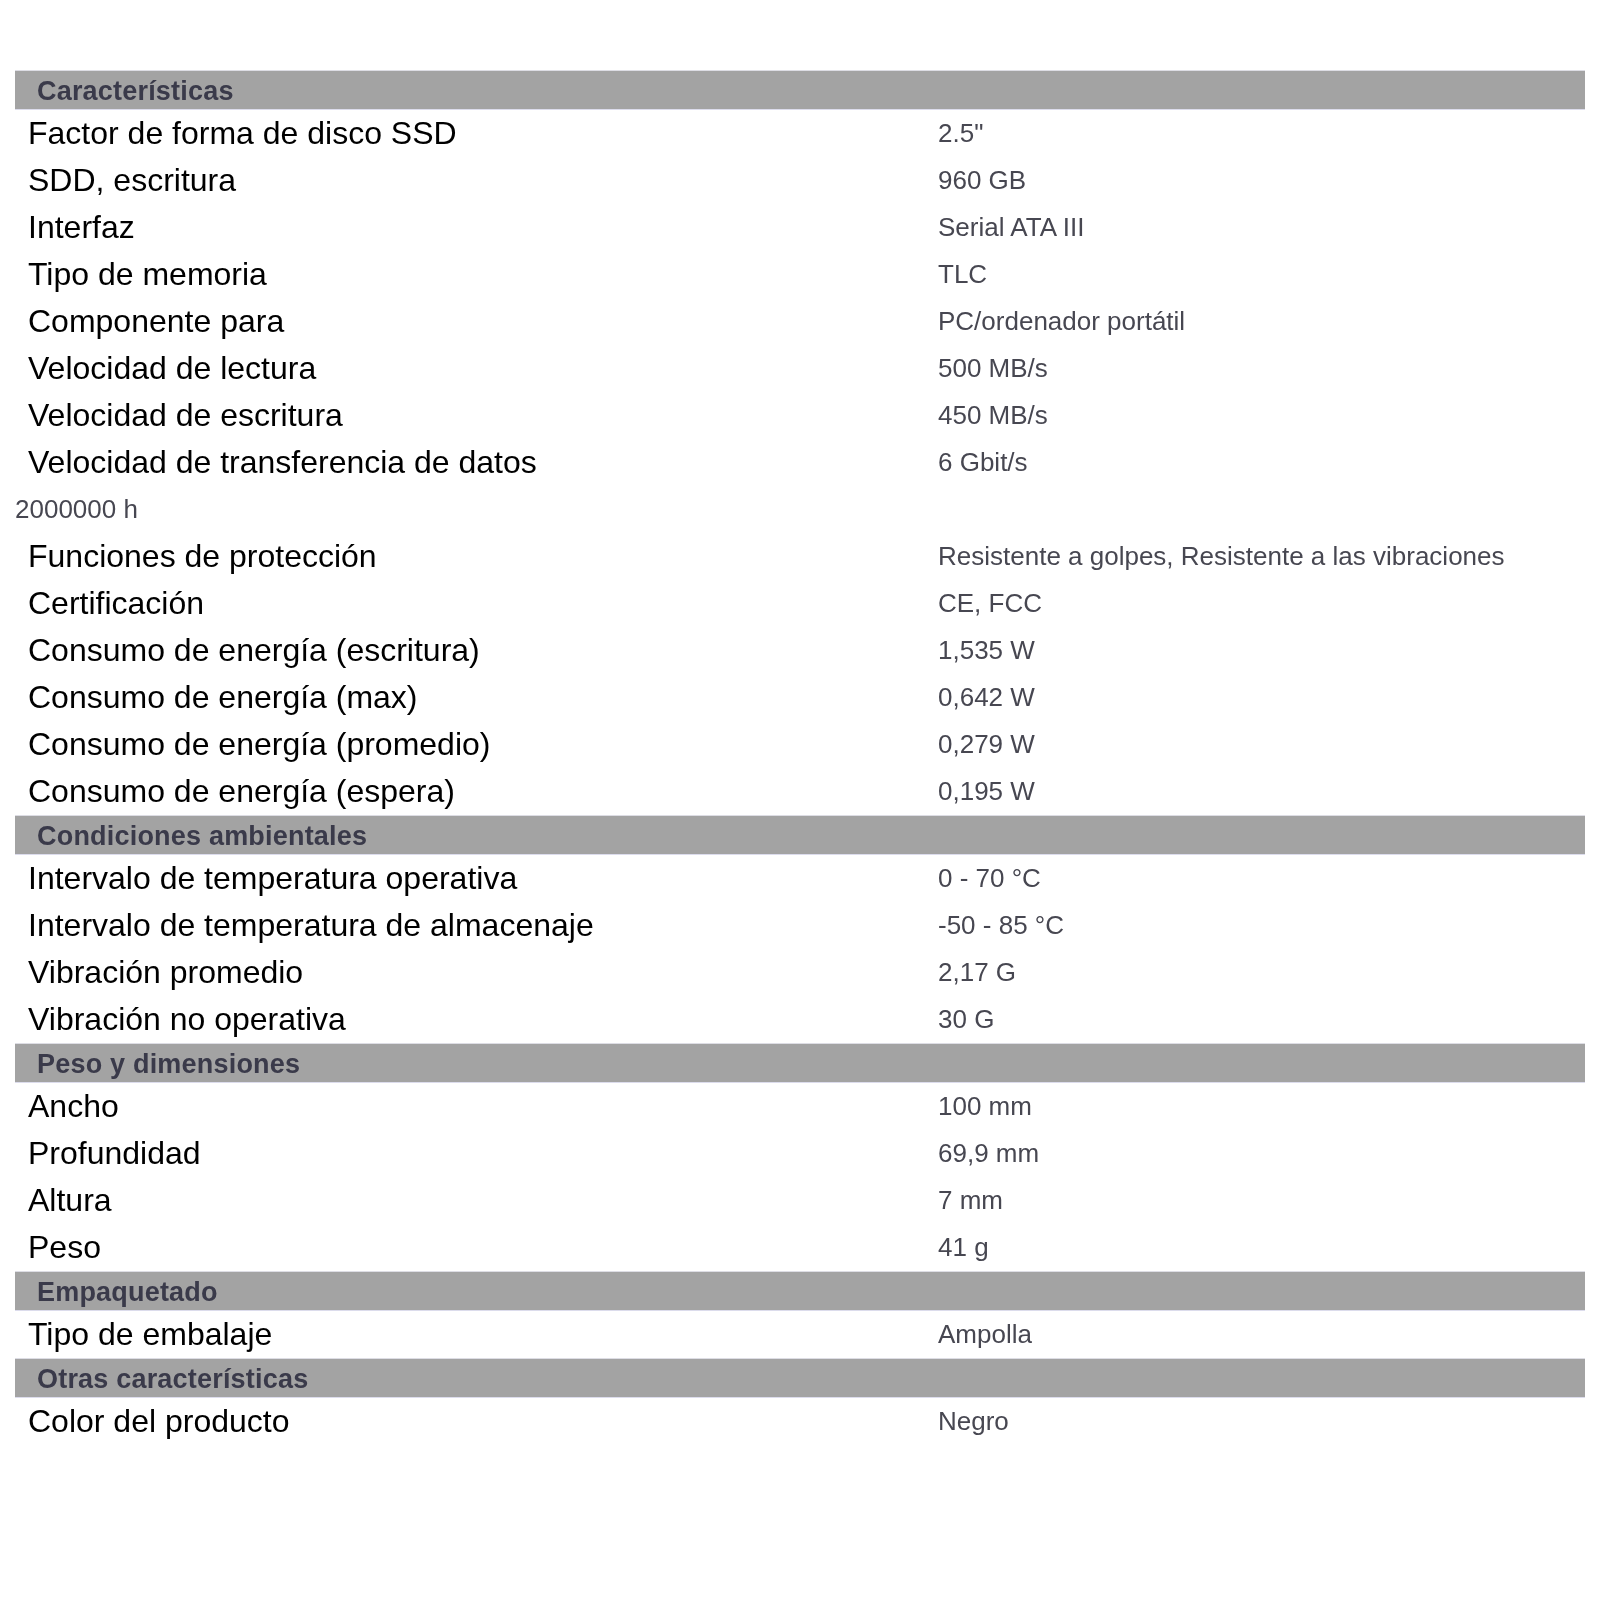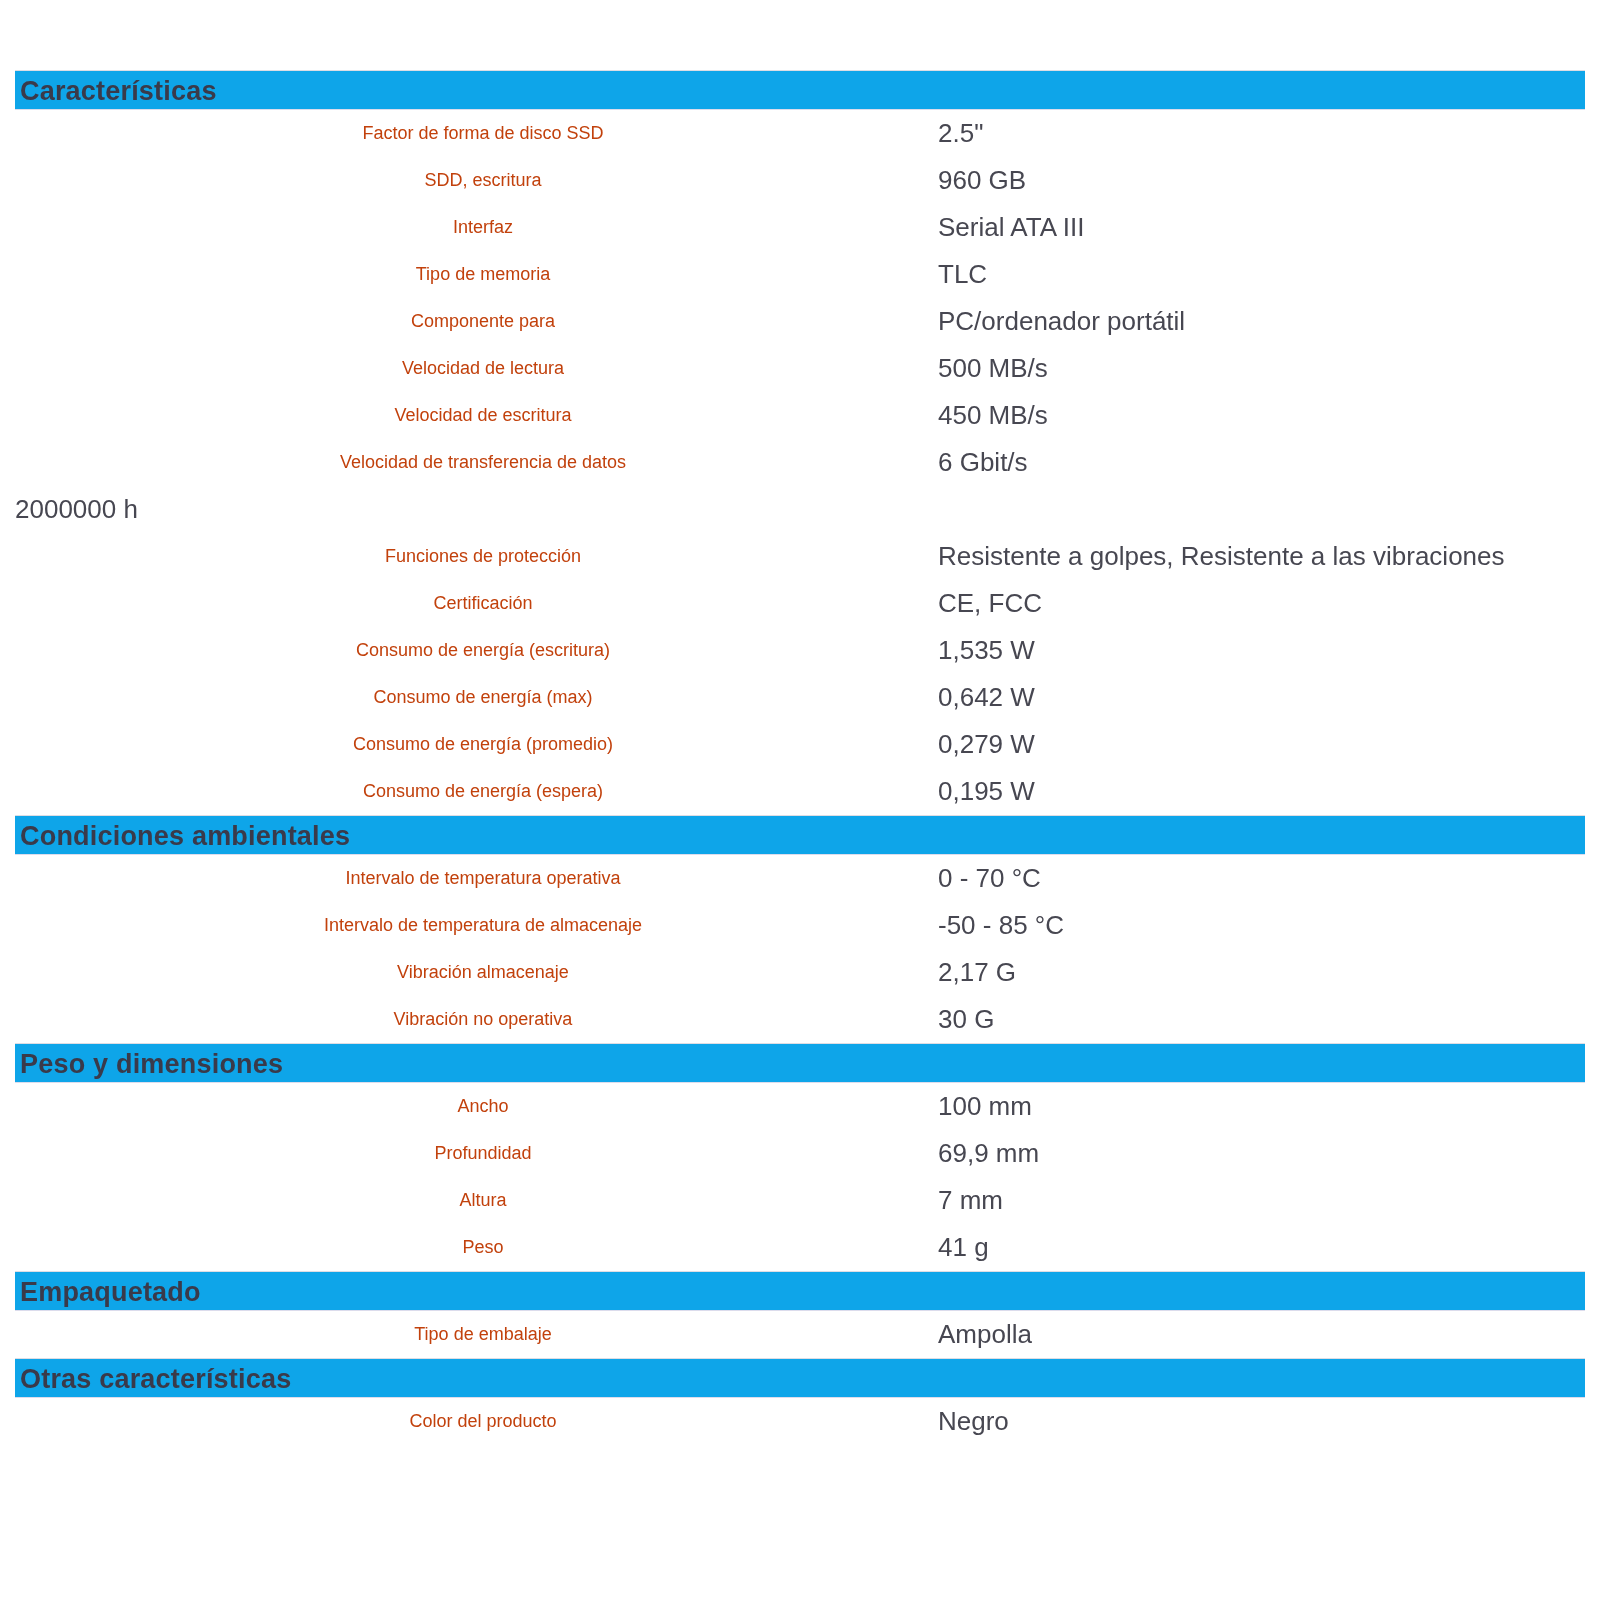--- a/index.html
+++ b/index.html
@@ -10,44 +10,43 @@
     height: 1600px;
     overflow: hidden;
     font-family: "Liberation Sans", "DejaVu Sans", sans-serif;
   }
   #spec-table {
     margin: 70px 15px 0 15px;
   }
   .section-header {
     height: 40px;
     line-height: 40px;
-    background: #0ea5e9;
+    background: #a3a3a3;
     border-top: 1px solid #dddde4;
     border-bottom: 1px solid #dcdcec;
     box-sizing: border-box;
-    padding-left: 5px;
+    padding-left: 22px;
     font-size: 27px;
     font-weight: bold;
     color: #3a3a4a;
     letter-spacing: 0.2px;
   }
   .spec-row {
     display: grid;
     grid-template-columns: 923px auto;
     height: 47px;
     align-items: center;
     background: #ffffff;
   }
   .spec-label {
     padding-left: 13px;
-    font-size: 18px;
-    color: #c2410c;
+    font-size: 32px;
+    color: #000000;
     white-space: nowrap;
     overflow: hidden;
-    text-align: center;
   }
   .spec-value {
     font-size: 26px;
     color: #474751;
     white-space: nowrap;
     overflow: hidden;
   }
 </style>
 </head>
 <body>
@@ -116,21 +115,21 @@
     <div class="section-header">Condiciones ambientales</div>
     <div class="spec-row">
       <div class="spec-label">Intervalo de temperatura operativa</div>
       <div class="spec-value">0 - 70 °C</div>
     </div>
     <div class="spec-row">
       <div class="spec-label">Intervalo de temperatura de almacenaje</div>
       <div class="spec-value">-50 - 85 °C</div>
     </div>
     <div class="spec-row">
-      <div class="spec-label">Vibración almacenaje</div>
+      <div class="spec-label">Vibración promedio</div>
       <div class="spec-value">2,17 G</div>
     </div>
     <div class="spec-row">
       <div class="spec-label">Vibración no operativa</div>
       <div class="spec-value">30 G</div>
     </div>
     <div class="section-header">Peso y dimensiones</div>
     <div class="spec-row">
       <div class="spec-label">Ancho</div>
       <div class="spec-value">100 mm</div>

